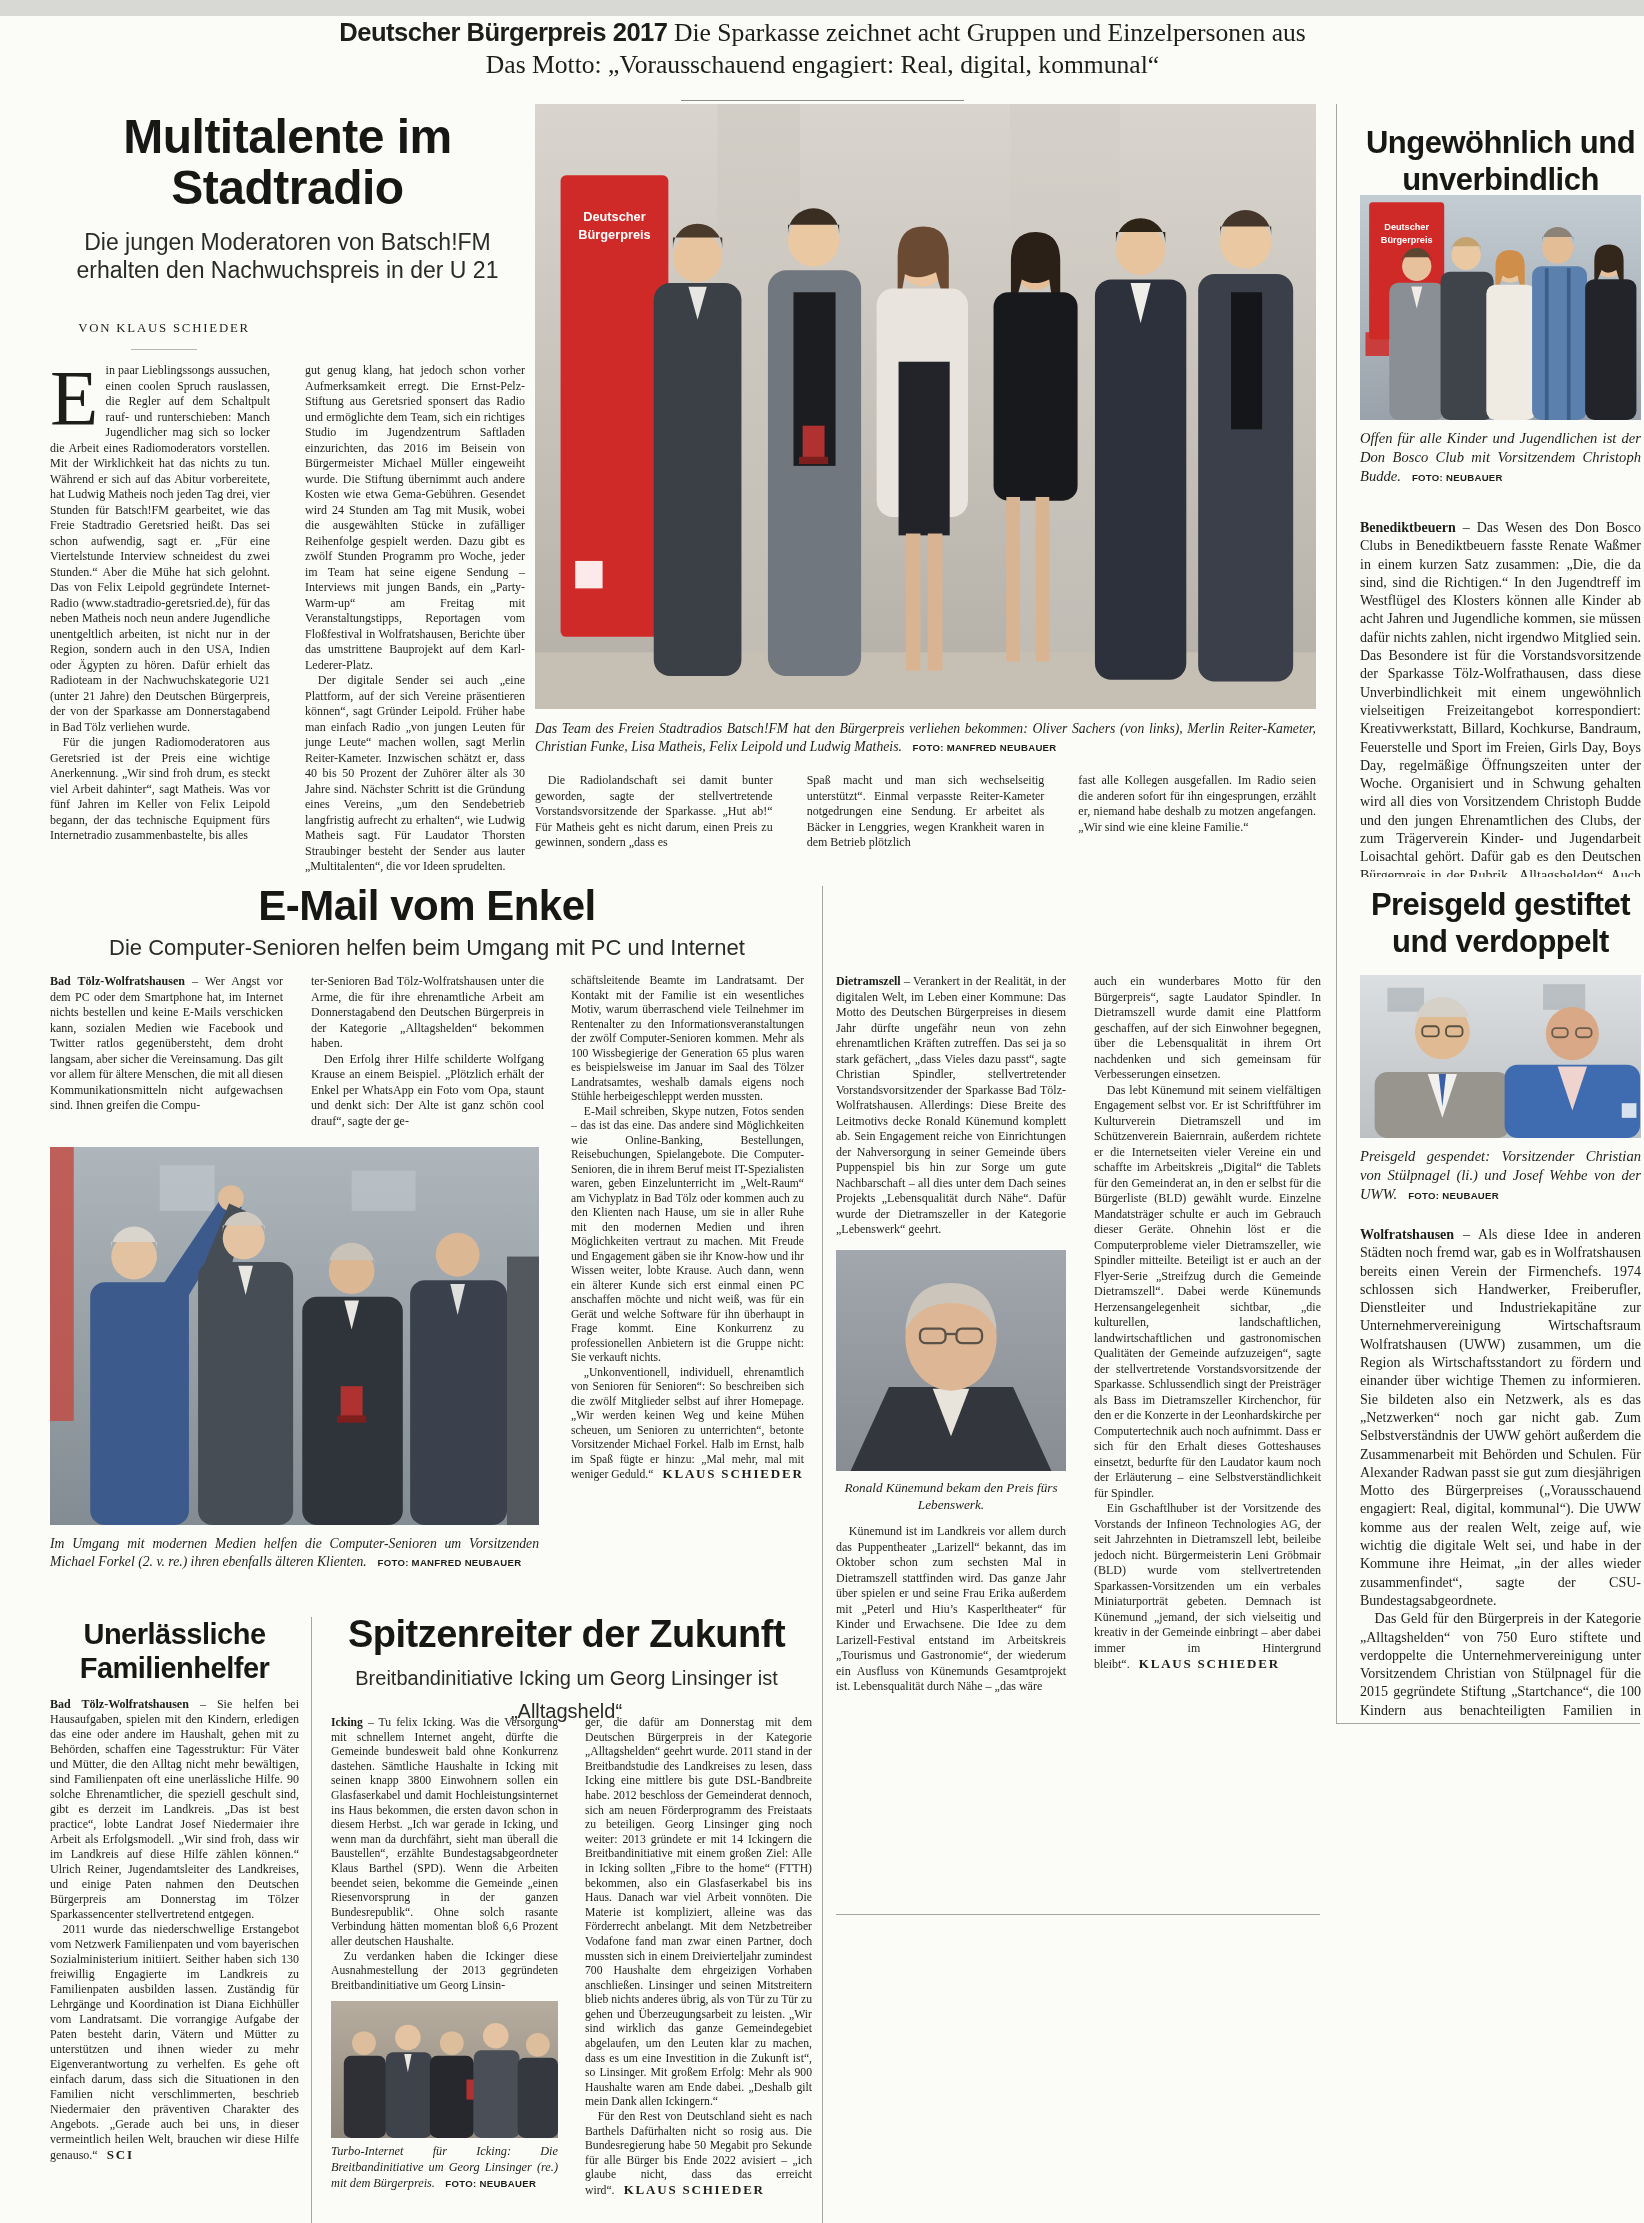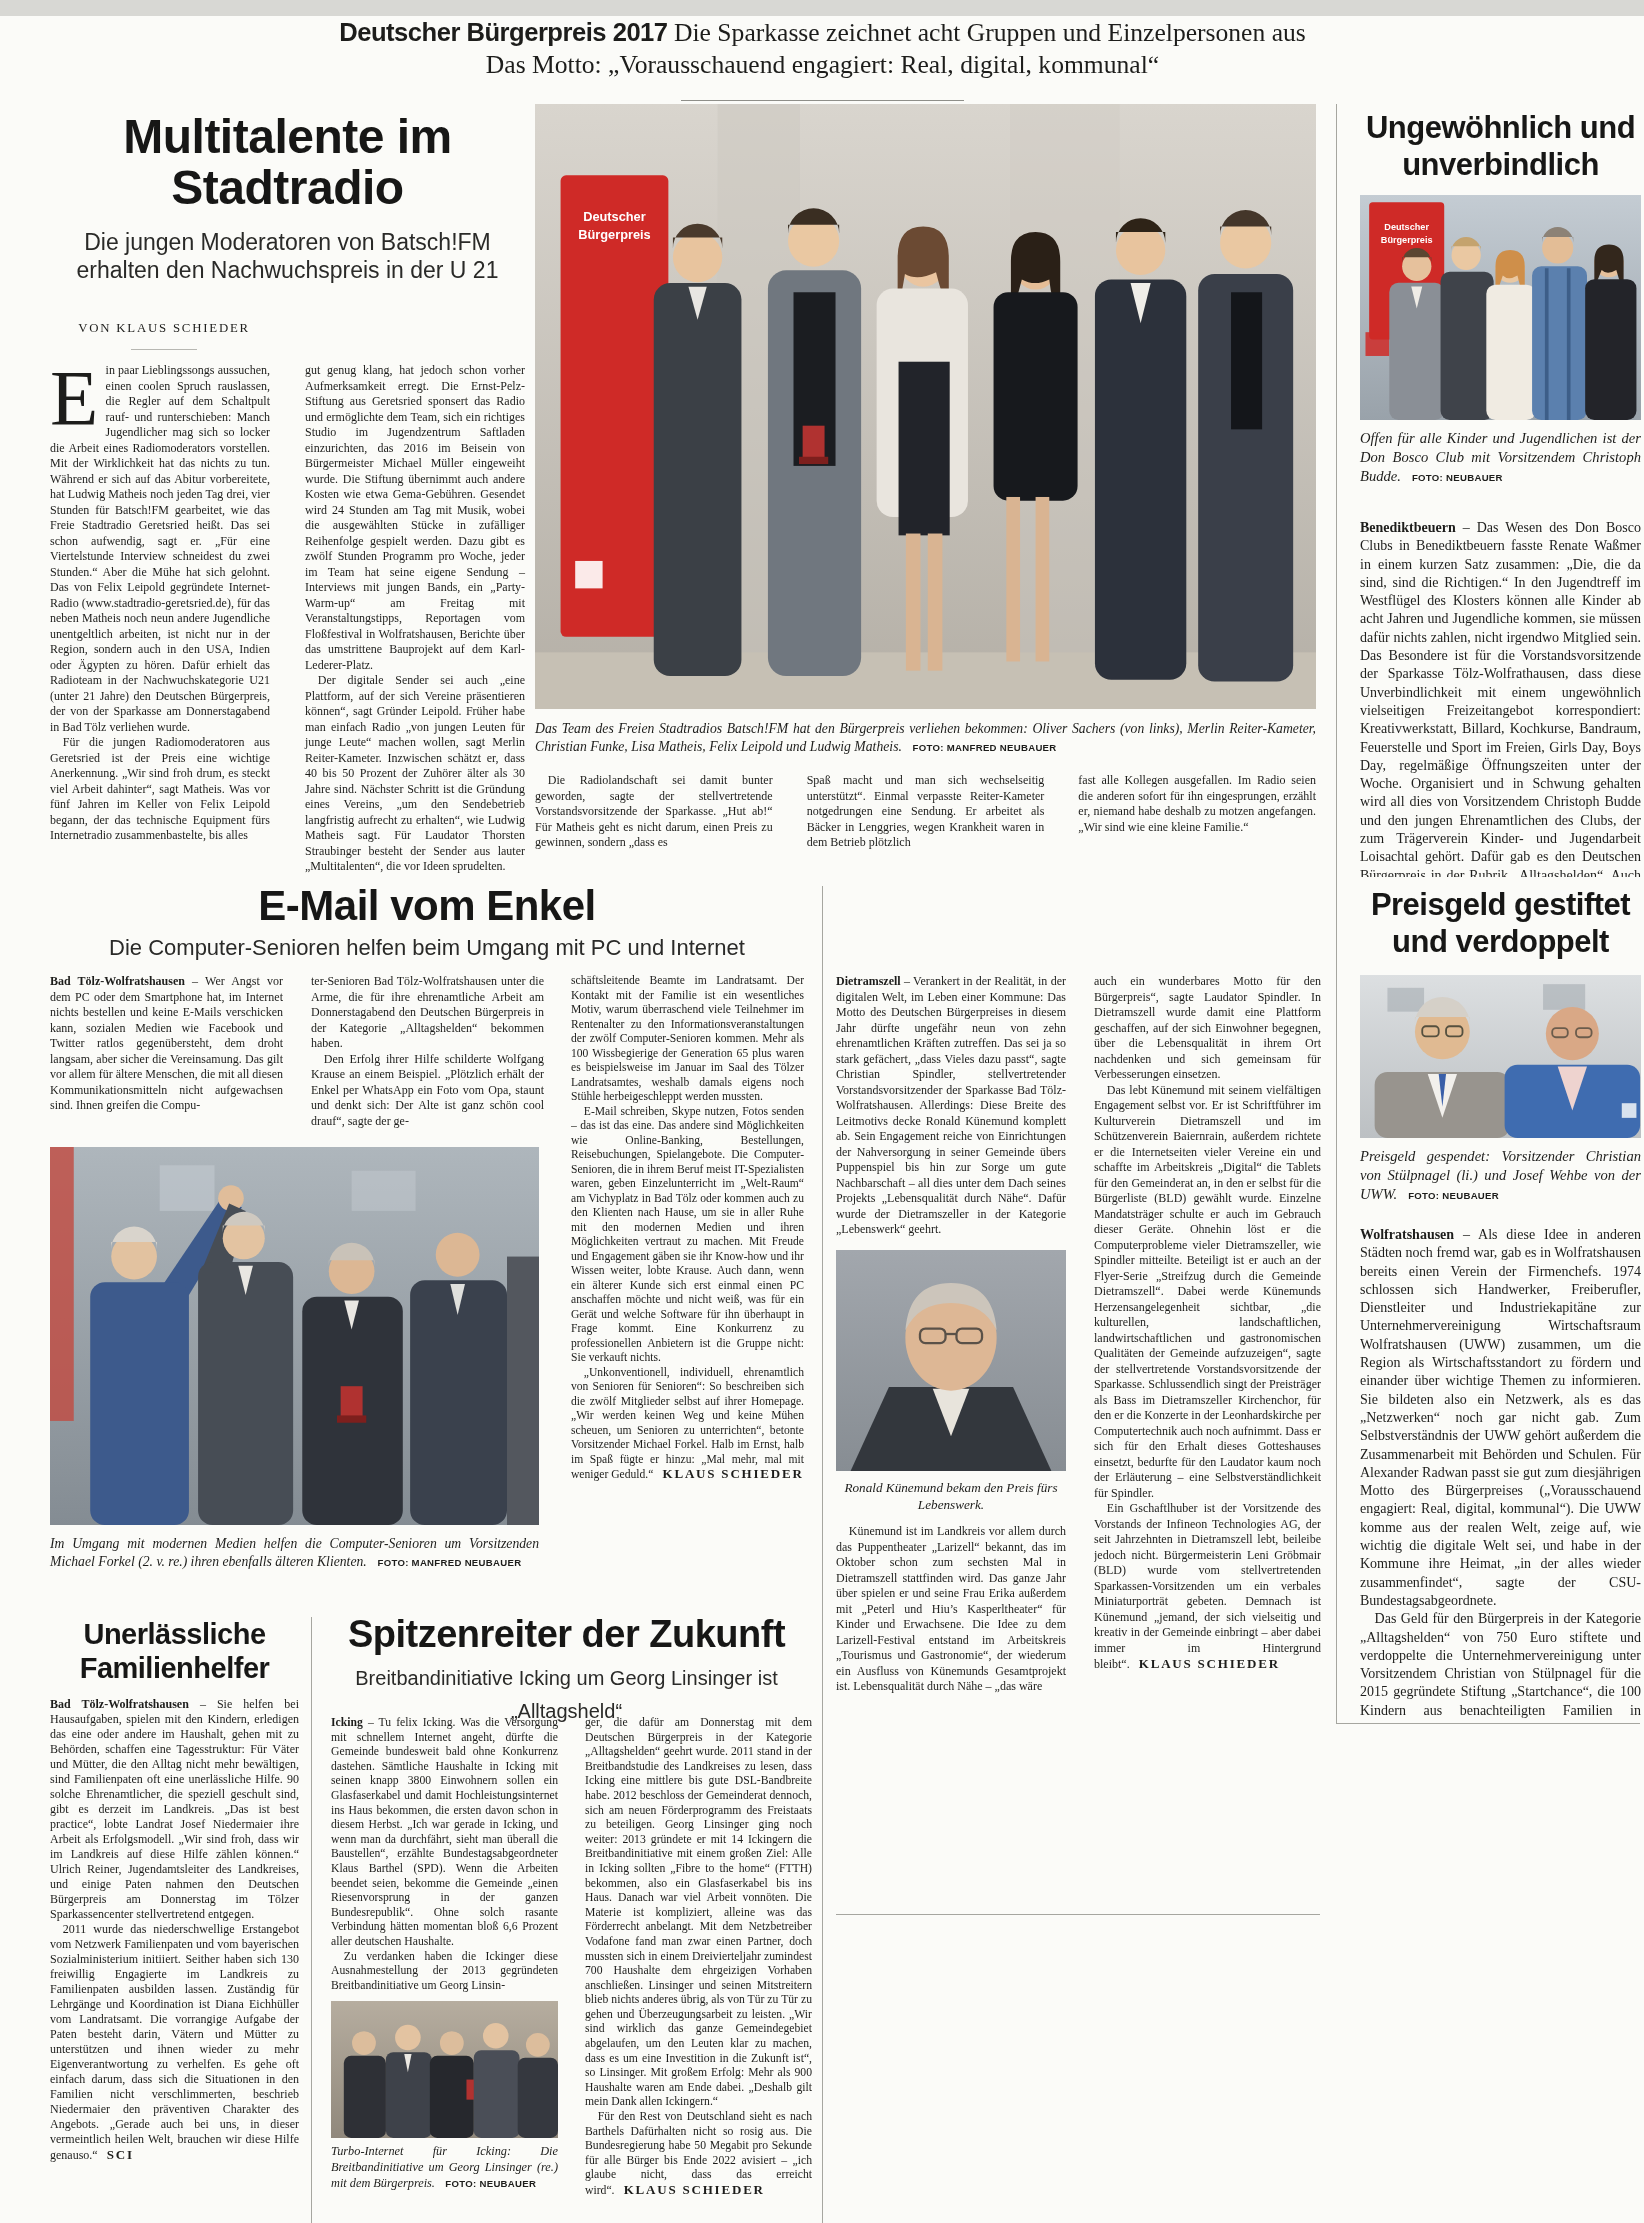--- a/index.html
+++ b/index.html
@@ -223,21 +223,21 @@
   </div>
   <div class="abs bt" style="left:1094px;top:958px;width:227px;height:900px;overflow:hidden;">
     <p>auch ein wunderbares Motto für den Bürgerpreis“, sagte Laudator Spindler. In Dietramszell wurde damit eine Plattform geschaffen, auf der sich Einwohner begegnen, über die Lebensqualität in ihrem Ort nachdenken und sich gemeinsam für Verbesserungen einsetzen.</p>
     <p class="ind">Das lebt Künemund mit seinem vielfältigen Engagement selbst vor. Er ist Schriftführer im Kulturverein Dietramszell und im Schützenverein Baiernrain, außerdem richtete er die Internetseiten vieler Vereine ein und schaffte im Arbeitskreis „Digital“ die Tablets für den Gemeinderat an, in den er selbst für die Bürgerliste (BLD) gewählt wurde. Einzelne Mandatsträger schulte er auch im Gebrauch dieser Geräte. Ohnehin löst er die Computerprobleme vieler Dietramszeller, wie Spindler mitteilte. Beteiligt ist er auch an der Flyer-Serie „Streifzug durch die Gemeinde Dietramszell“. Dabei werde Künemunds Herzensangelegenheit sichtbar, „die kulturellen, landschaftlichen, landwirtschaftlichen und gastronomischen Qualitäten der Gemeinde aufzuzeigen“, sagte der stellvertretende Vorstandsvorsitzende der Sparkasse. Schlussendlich singt der Preisträger als Bass im Dietramszeller Kirchenchor, für den er die Konzerte in der Leonhardskirche per Computertechnik auch noch aufnimmt. Dass er sich für den Erhalt dieses Gotteshauses einsetzt, bedurfte für den Laudator kaum noch der Erläuterung – eine Selbstverständlichkeit für Spindler.</p>
     <p class="ind"><span>Ein Gschaftlhuber ist der Vorsitzende des Vorstands der Infineon Technologies AG, der seit Jahrzehnten in Dietramszell lebt, beileibe jedoch nicht. Bürgermeisterin Leni Gröbmair (BLD) wurde vom stellvertretenden Sparkassen-Vorsitzenden um ein verbales Miniaturporträt gebeten. Demnach ist Künemund „jemand, der sich vielseitig und kreativ in der Gemeinde einbringt – aber dabei immer im Hintergrund bleibt“.</span><span class="sig">KLAUS SCHIEDER</span></p>
   </div>
   <div class="abs hrule" style="left:836px;top:1898px;width:484px;"></div>
 
   <div class="abs vrule" style="left:1336px;top:88px;height:1619px;"></div>
 
-  <div class="abs" style="left:1360px;top:93px;width:281px;">
+  <div class="abs" style="left:1360px;top:108px;width:281px;">
     <div class="hl" style="font-size:31px;line-height:37px;">Ungewöhnlich und unverbindlich</div>
   </div>
   <div class="abs photo" style="left:1360px;top:179px;width:281px;height:225px;">
     <svg width="281" height="225" viewBox="0 0 307 246" preserveAspectRatio="none">
       <defs>
           <linearGradient id="wall4" x1="0" y1="0" x2="0" y2="1">
             <stop offset="0" stop-color="#c4ccd3"></stop>
             <stop offset="1" stop-color="#99a2aa"></stop>
           </linearGradient>
         </defs>

